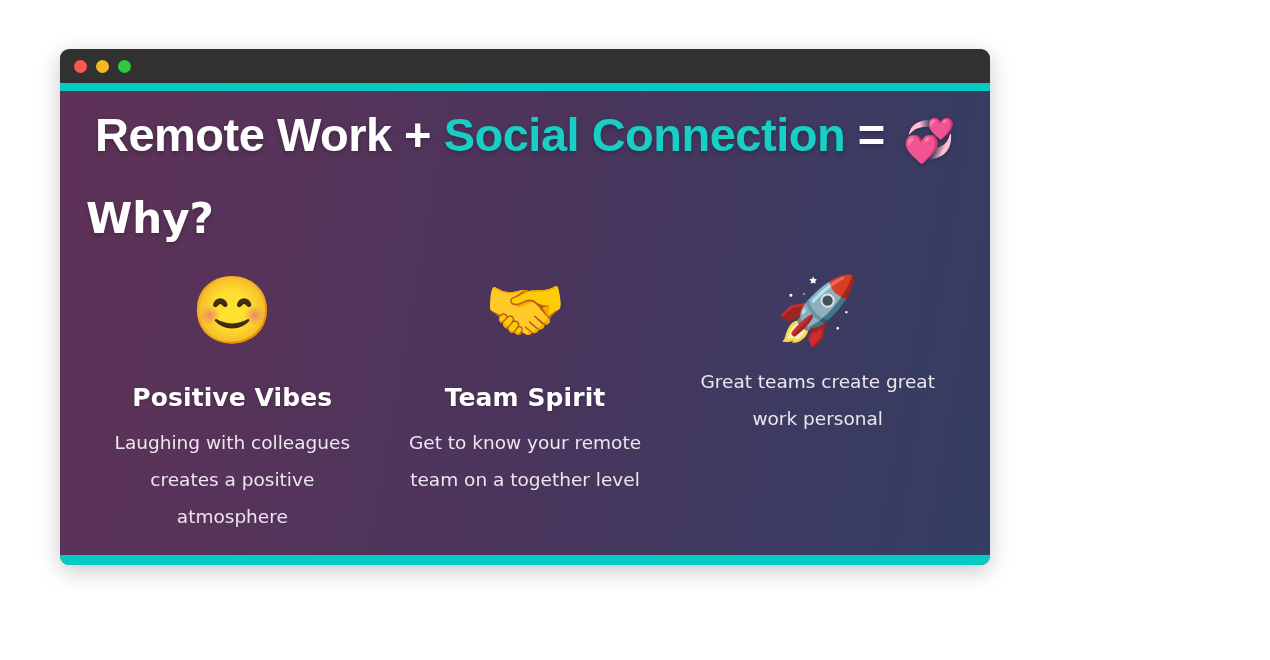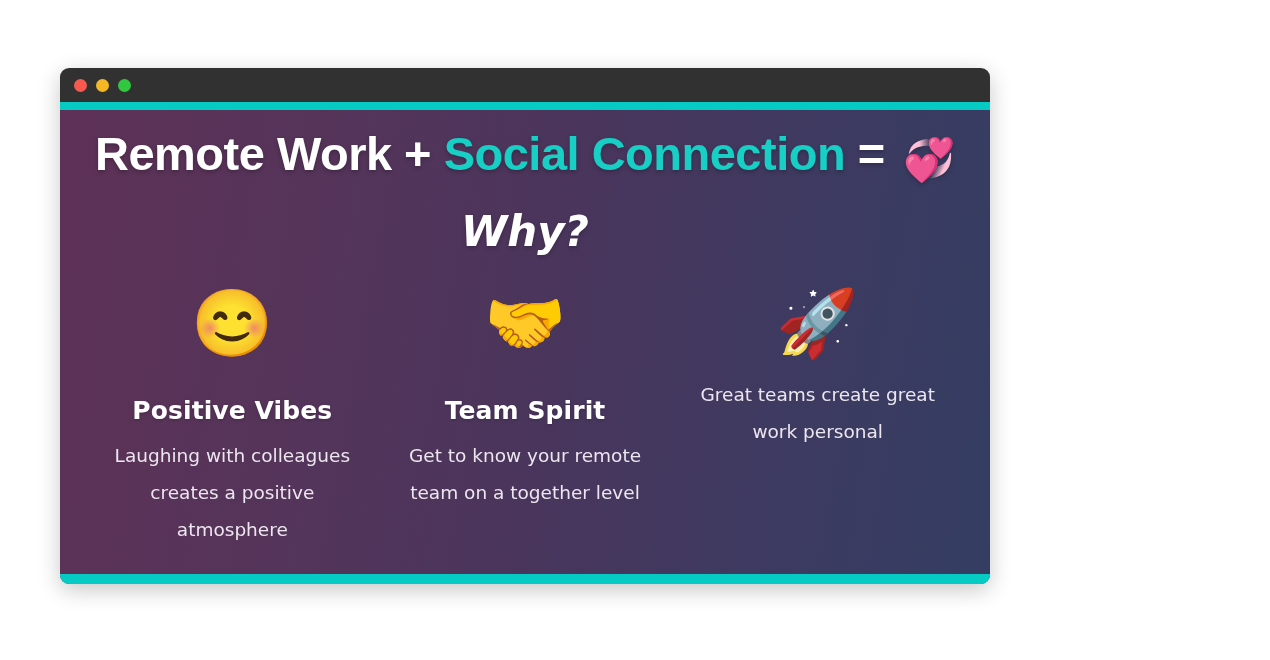--- a/index.html
+++ b/index.html
@@ -16,21 +16,21 @@
     position: relative;
     width: 1270px;
     height: 660px;
     background: #ffffff;
   }
 
   
   .window {
     position: absolute;
     left: 60px;
-    top: 68px;
+    top: 49px;
     width: 930px;
     height: 516px;
     border-radius: 9px 9px 9px 9px;
     overflow: hidden;
     box-shadow: 0 6px 22px rgba(0,0,0,0.22);
   }
 
   .titlebar {
     position: relative;
     height: 34px;
@@ -85,29 +85,28 @@
     text-shadow: 0 2px 4px rgba(0,0,0,0.25);
   }
   .headline .teal { color: #17cfc5; }
   .headline .emoji-inline {
     font-size: 42px;
     vertical-align: -4px;
     margin-left: 6px;
   }
 
   .subhead {
-    margin-top: 22px;
-    text-align: center;
+    margin-top: 28px;
+    text-align: left;
     font-family: "DejaVu Sans", sans-serif;
     font-weight: bold;
     font-size: 42px;
     color: #ffffff;
     letter-spacing: 0px;
     text-shadow: 0 2px 4px rgba(0,0,0,0.22);
-    font-style: italic;
   }
 
   
   .cards {
     margin-top: 26px;
     display: flex;
     align-items: flex-start;
     justify-content: space-between;
   }
 

